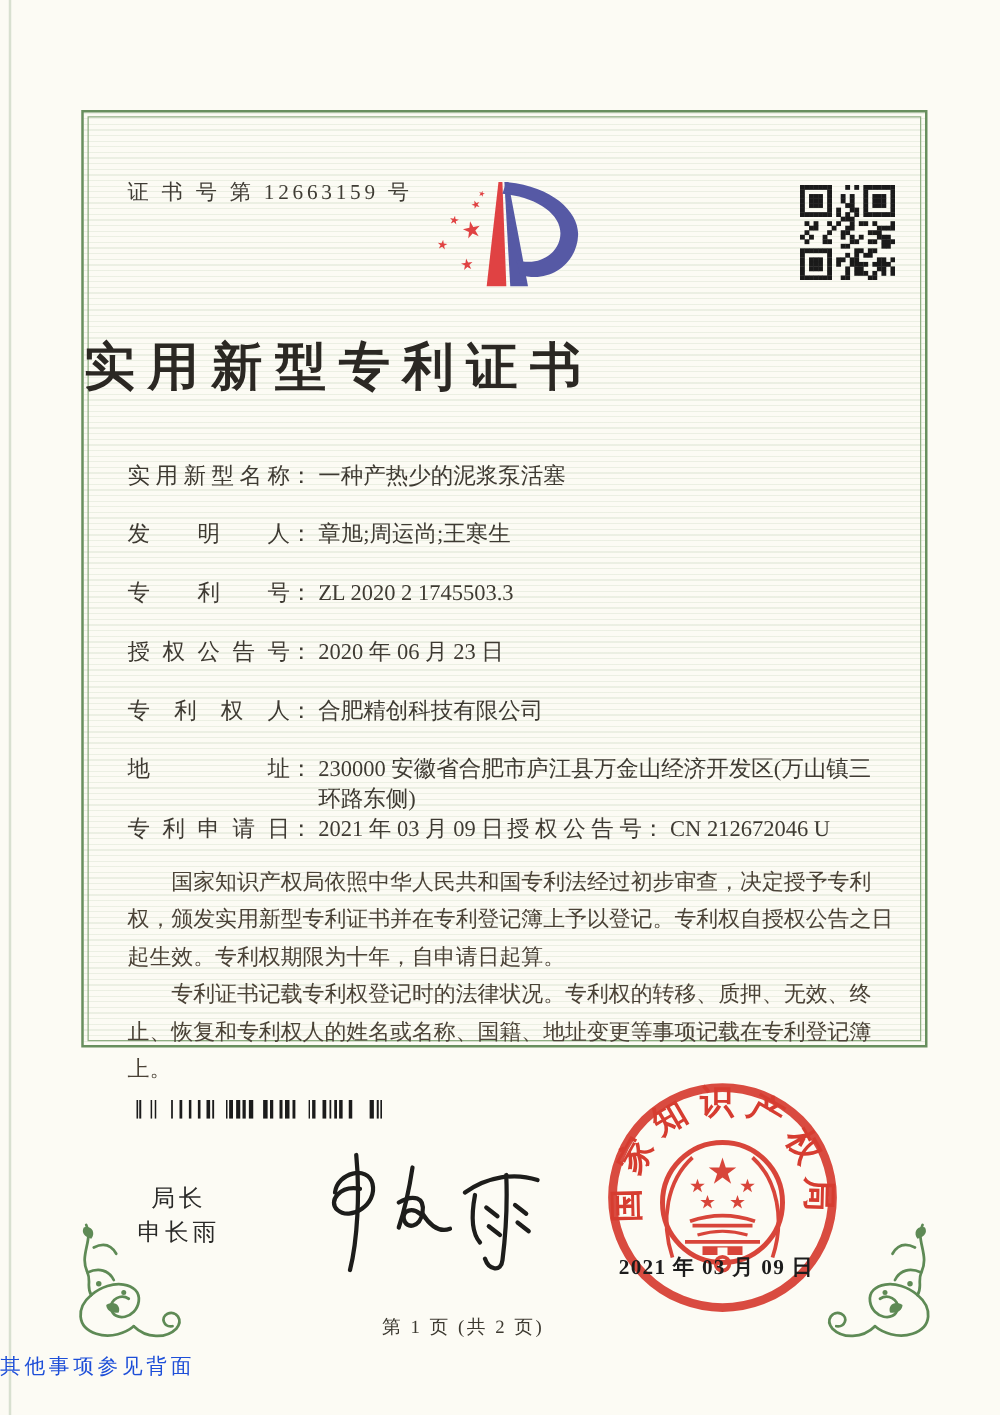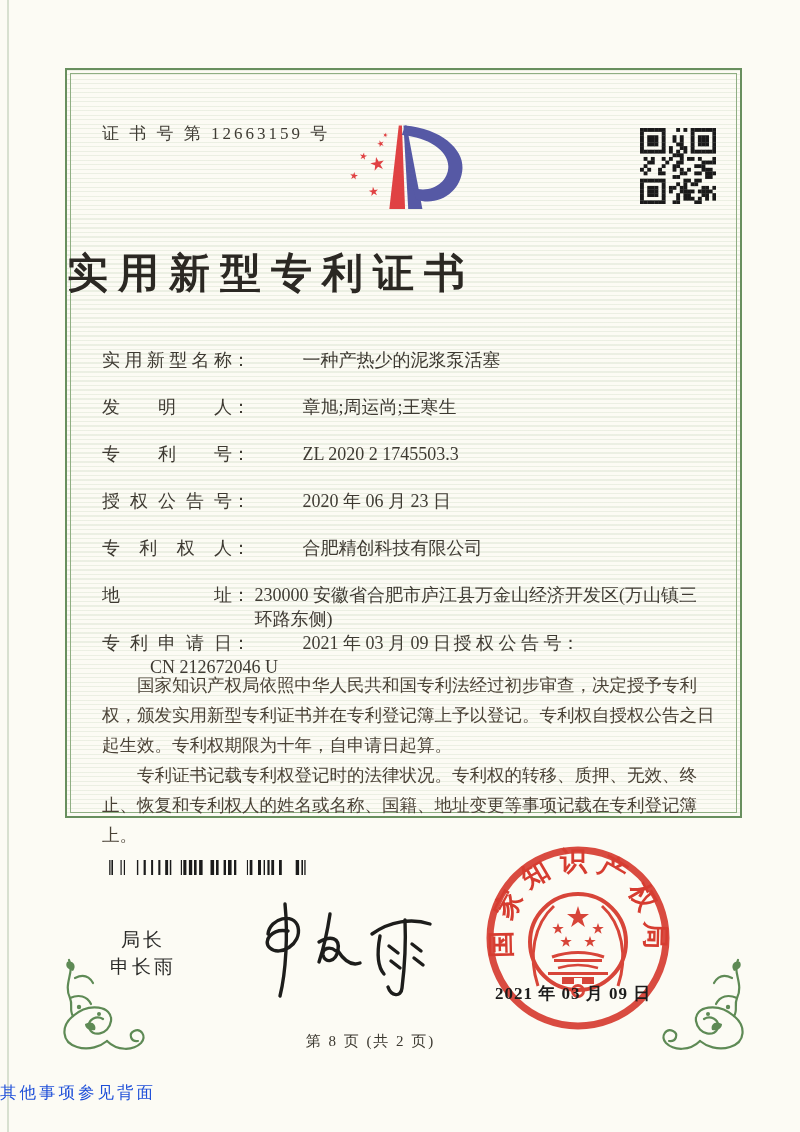--- a/index.html
+++ b/index.html
@@ -11,21 +11,21 @@
   .page {
     position:relative; width:800px; height:1132px;
     background:#fcfbf4; overflow:hidden;
   }
   .scan-edge {
     position:absolute; left:7px; top:0; bottom:0; width:2px;
     background:rgba(150,175,140,0.35);
   }
   
   .frame {
-    position:absolute; left:65px; top:68px; width:677px; height:750px;
+    position:absolute; left:65px; top:88px; width:677px; height:750px;
     border:2.5px solid #688f5e;
     background:
       repeating-linear-gradient(to bottom,
         rgba(124,160,112,0.13) 0px, rgba(124,160,112,0.13) 1px,
         rgba(124,160,112,0) 1px, rgba(124,160,112,0) 4.5px);
   }
   .frame::before {
     content:""; position:absolute; inset:3px;
     border:1px solid #8fae83; pointer-events:none;
   }
@@ -41,21 +41,21 @@
   }
   .fields { position:absolute; left:35px; top:278px; width:620px; color:#3e3a32; }
   .row { font-size:18px; line-height:24px; margin-bottom:23px; }
   .row-address { margin-bottom:0; }
   .lbl {
     display:inline-block; width:130px; vertical-align:top;
     text-align:justify; text-align-last:justify;
   }
   .lbl2 { width:108px; }
   .colon { display:inline-block; vertical-align:top; }
-  .val { vertical-align:top; white-space:nowrap;margin-left:48px; }
+  .val { vertical-align:top; white-space:nowrap; }
   .val-wrap {
     display:inline-block; width:460px; vertical-align:top; white-space:normal;
   }
   .val-fixed { display:inline-block; width:151px; vertical-align:top; }
   .legal {
     position:absolute; left:35px; top:600px; width:614px;
     font-size:17.5px; line-height:30px; color:#4a4236;
   }
   .legal p { text-indent:2em; }
   .barcode { position:absolute; left:40px; top:790px; width:206px; height:15px; }
@@ -435,21 +435,21 @@
         <rect x="70" y="134" width="60" height="3" stroke="none"></rect>
         <rect x="84" y="139" width="32" height="7" stroke="none"></rect>
         <rect x="96" y="140" width="8" height="6" fill="#fcfbf4" stroke="none"></rect>
         <circle cx="100" cy="153" r="5.5" fill="none" stroke-width="3"></circle>
         <path d="M60,148 C50,118 56,86 76,68" fill="none" stroke-width="3"></path>
         <path d="M140,148 C150,118 144,86 124,68" fill="none" stroke-width="3"></path>
       </g>
     </svg>
     <div class="seal-date">2021 年 03 月 09 日</div>
 
-    <div class="page-no">第 8 页 (共 2 页)</div>
+    <div class="page-no">第 1 页 (共 2 页)</div>
 
     <svg class="orn orn-left" viewBox="0 0 104 106">
       <g fill="none" stroke="#5e8a55" stroke-width="2.2" stroke-linecap="round">
         <path d="M14,2 C20,14 8,26 15,40 C18,47 14,52 18,58"></path>
         <path d="M18,58 C34,44 58,48 56,63 C54,77 36,80 34,69 C33,61 42,57 48,61"></path>
         <path d="M18,58 C6,68 6,84 22,89 C34,93 46,88 52,83"></path>
         <path d="M52,83 C62,93 78,93 86,85 C92,78 86,70 79,73 C73,76 76,84 83,83"></path>
         <path d="M15,40 C24,36 32,38 36,46"></path>
         <path d="M20,20 C28,16 34,18 38,25"></path>
       </g>

